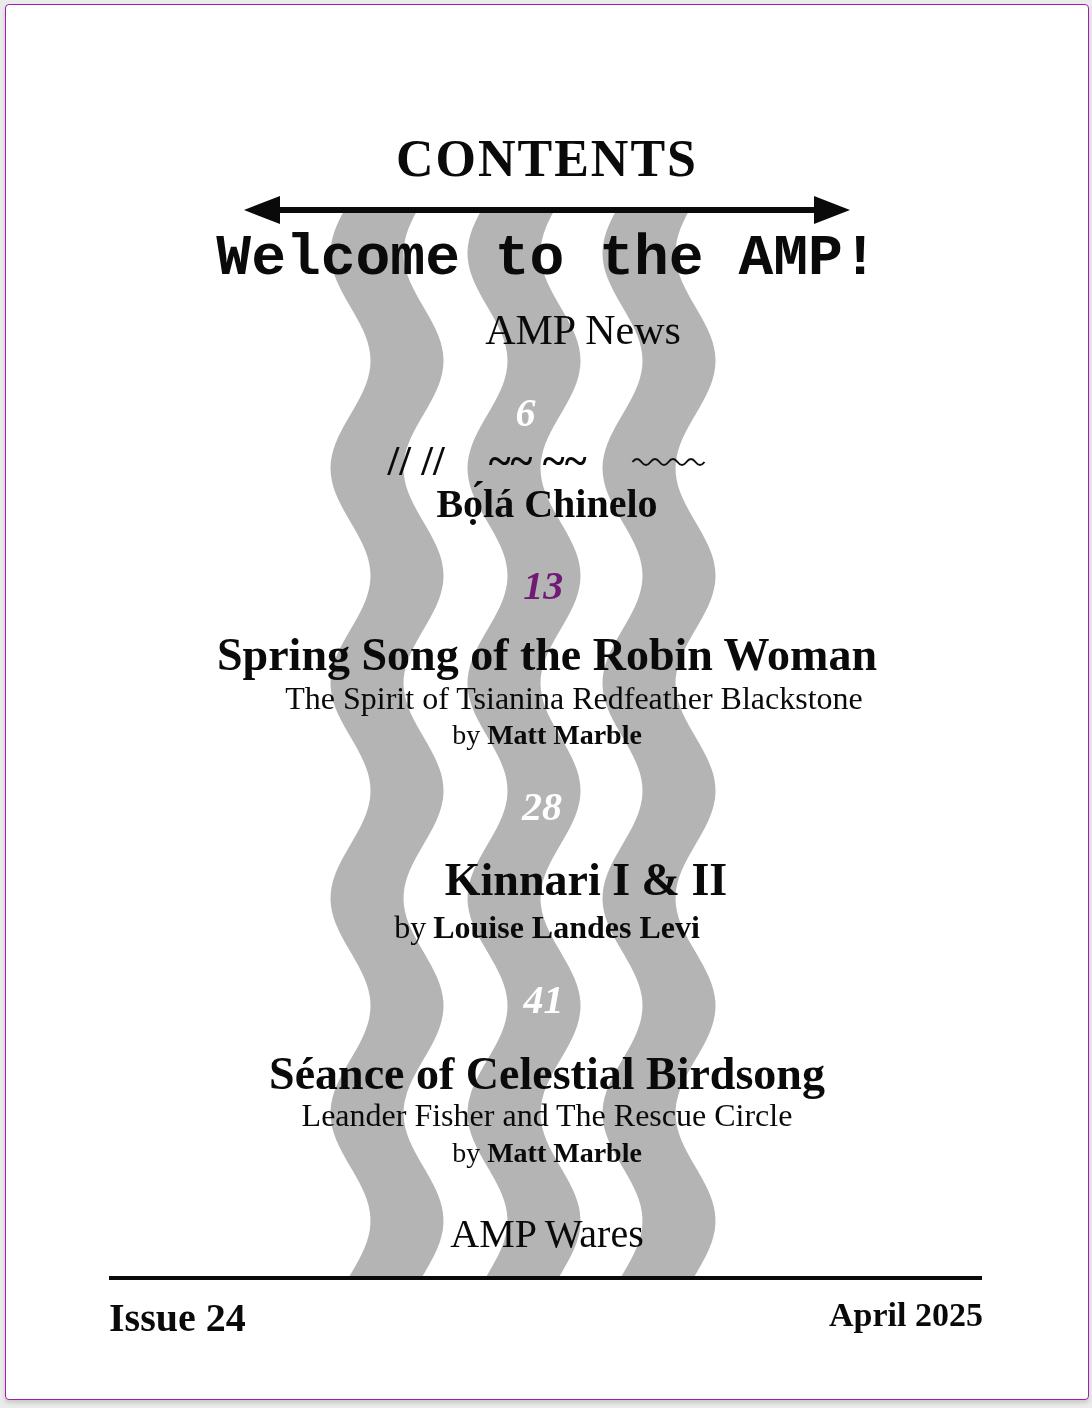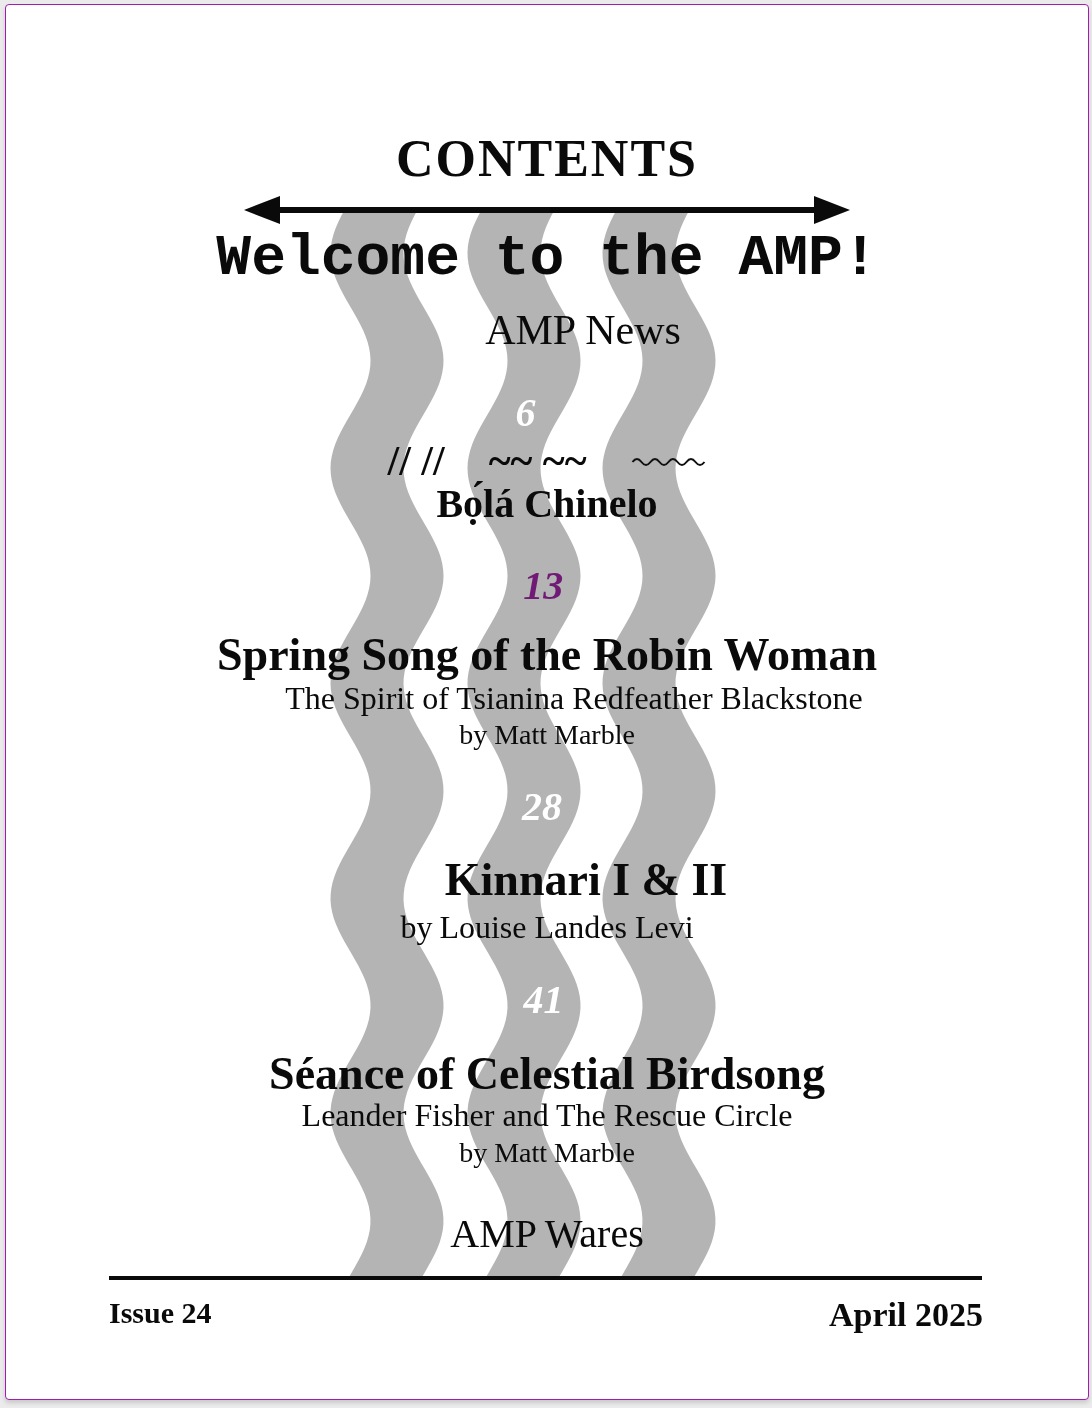--- a/index.html
+++ b/index.html
@@ -28,31 +28,31 @@
   .marks-row{
     position:absolute;top:435px;left:50%;transform:translateX(-50%);z-index:1;
     display:flex;align-items:center;gap:44px;
     font-size:42px;font-weight:bold;line-height:1;
   }
   .bola-author{top:479px;font-size:40px;font-weight:bold;}
   .title-lg{font-weight:bold;font-size:46px;}
   .spring-title{top:627px;}
   .spring-subtitle{top:677px;font-size:32px;margin-left:27px;}
   .byline{font-size:28px;}
-  .byline .author{font-weight:normal;}
+  .byline .author{font-weight:bold;}
   .byline .by{margin-right:7px;}
   .by-matt-1{top:716px;}
   .kinnari-title{top:852px;padding-left:39px;}
   .by-louise{top:906px;font-size:32px;}
   .seance-title{top:1046px;}
   .seance-subtitle{top:1094px;font-size:32px;}
   .by-matt-2{top:1134px;}
   .amp-wares{top:1209px;font-size:40px;}
   .footer-rule{position:absolute;top:1271px;left:103px;width:873px;height:4px;background:#0a0a0a;z-index:1;}
-  .footer-issue{position:absolute;top:1293px;left:103px;font-size:30px;font-weight:bold;z-index:1;line-height:1;}
+  .footer-issue{position:absolute;top:1293px;left:103px;font-size:40px;font-weight:bold;z-index:1;line-height:1;}
   .footer-date{position:absolute;top:1293px;right:105px;font-size:34px;font-weight:bold;z-index:1;line-height:1;}
   .squiggle{display:block;}
 </style>
 </head>
 <body style="color: rgb(10, 10, 10);">
 
 <div class="page">
 
   <svg id="waves" width="1082" height="1394" viewBox="0 0 1082 1394">
       <path d="M338.5,205 L335.2,211 L332.3,217 L329.7,223 L327.6,229 L326.0,235 L324.9,241 L324.5,247 L324.7,253 L325.5,259 L326.8,265 L328.8,271 L331.2,277 L334.0,283 L337.1,289 L340.4,295 L343.9,301 L347.4,307 L350.8,313 L354.0,319 L357.0,325 L359.5,331 L361.6,337 L363.1,343 L364.1,349 L364.5,355 L364.3,361 L363.4,367 L362.0,373 L360.1,379 L357.6,385 L354.8,391 L351.6,397 L348.3,403 L344.8,409 L341.3,415 L337.9,421 L334.7,427 L331.8,433 L329.3,439 L327.3,445 L325.8,451 L324.8,457 L324.5,463 L324.8,469 L325.7,475 L327.1,481 L329.1,487 L331.6,493 L334.5,499 L337.6,505 L341.0,511 L344.5,517 L348.0,523 L351.4,529 L354.5,535 L357.4,541 L359.9,547 L361.9,553 L363.3,559 L364.2,565 L364.5,571 L364.2,577 L363.2,583 L361.7,589 L359.7,595 L357.2,601 L354.3,607 L351.1,613 L347.7,619 L344.2,625 L340.7,631 L337.4,637 L334.2,643 L331.4,649 L328.9,655 L327.0,661 L325.6,667 L324.7,673 L324.5,679 L324.9,685 L325.9,691 L327.4,697 L329.5,703 L332.0,709 L335.0,715 L338.2,721 L341.6,727 L345.1,733 L348.6,739 L351.9,745 L355.0,751 L357.8,757 L360.2,763 L362.2,769 L363.5,775 L364.3,781 L364.5,787 L364.1,793 L363.0,799 L361.4,805 L359.3,811 L356.7,817 L353.8,823 L350.5,829 L347.1,835 L343.6,841 L340.2,847 L336.8,853 L333.7,859 L330.9,865 L328.6,871 L326.7,877 L325.4,883 L324.7,889 L324.5,895 L325.0,901 L326.1,907 L327.7,913 L329.9,919 L332.5,925 L335.5,931 L338.7,937 L342.2,943 L345.7,949 L349.1,955 L352.5,961 L355.5,967 L358.3,973 L360.6,979 L362.4,985 L363.7,991 L364.4,997 L364.5,1003 L363.9,1009 L362.8,1015 L361.1,1021 L358.9,1027 L356.3,1033 L353.3,1039 L350.0,1045 L346.5,1051 L343.0,1057 L339.6,1063 L336.3,1069 L333.2,1075 L330.5,1081 L328.2,1087 L326.5,1093 L325.2,1099 L324.6,1105 L324.6,1111 L325.2,1117 L326.3,1123 L328.1,1129 L330.3,1135 L333.0,1141 L336.0,1147 L339.3,1153 L342.7,1159 L346.3,1165 L349.7,1171 L353.0,1177 L356.0,1183 L358.7,1189 L360.9,1195 L362.7,1201 L363.8,1207 L364.4,1213 L364.4,1219 L363.8,1225 L362.5,1231 L360.8,1237 L358.5,1243 L355.8,1249 L352.7,1255 L349.4,1261 L346.0,1267 L342.5,1273 L415.5,1273 L419.0,1267 L422.4,1261 L425.7,1255 L428.8,1249 L431.5,1243 L433.8,1237 L435.5,1231 L436.8,1225 L437.4,1219 L437.4,1213 L436.8,1207 L435.7,1201 L433.9,1195 L431.7,1189 L429.0,1183 L426.0,1177 L422.7,1171 L419.3,1165 L415.7,1159 L412.3,1153 L409.0,1147 L406.0,1141 L403.3,1135 L401.1,1129 L399.3,1123 L398.2,1117 L397.6,1111 L397.6,1105 L398.2,1099 L399.5,1093 L401.2,1087 L403.5,1081 L406.2,1075 L409.3,1069 L412.6,1063 L416.0,1057 L419.5,1051 L423.0,1045 L426.3,1039 L429.3,1033 L431.9,1027 L434.1,1021 L435.8,1015 L436.9,1009 L437.5,1003 L437.4,997 L436.7,991 L435.4,985 L433.6,979 L431.3,973 L428.5,967 L425.5,961 L422.1,955 L418.7,949 L415.2,943 L411.7,937 L408.5,931 L405.5,925 L402.9,919 L400.7,913 L399.1,907 L398.0,901 L397.5,895 L397.7,889 L398.4,883 L399.7,877 L401.6,871 L403.9,865 L406.7,859 L409.8,853 L413.2,847 L416.6,841 L420.1,835 L423.5,829 L426.8,823 L429.7,817 L432.3,811 L434.4,805 L436.0,799 L437.1,793 L437.5,787 L437.3,781 L436.5,775 L435.2,769 L433.2,763 L430.8,757 L428.0,751 L424.9,745 L421.6,739 L418.1,733 L414.6,727 L411.2,721 L408.0,715 L405.0,709 L402.5,703 L400.4,697 L398.9,691 L397.9,685 L397.5,679 L397.7,673 L398.6,667 L400.0,661 L401.9,655 L404.4,649 L407.2,643 L410.4,637 L413.7,631 L417.2,625 L420.7,619 L424.1,613 L427.3,607 L430.2,601 L432.7,595 L434.7,589 L436.2,583 L437.2,577 L437.5,571 L437.2,565 L436.3,559 L434.9,553 L432.9,547 L430.4,541 L427.5,535 L424.4,529 L421.0,523 L417.5,517 L414.0,511 L410.6,505 L407.5,499 L404.6,493 L402.1,487 L400.1,481 L398.7,475 L397.8,469 L397.5,463 L397.8,457 L398.8,451 L400.3,445 L402.3,439 L404.8,433 L407.7,427 L410.9,421 L414.3,415 L417.8,409 L421.3,403 L424.6,397 L427.8,391 L430.6,385 L433.1,379 L435.0,373 L436.4,367 L437.3,361 L437.5,355 L437.1,349 L436.1,343 L434.6,337 L432.5,331 L430.0,325 L427.0,319 L423.8,313 L420.4,307 L416.9,301 L413.4,295 L410.1,289 L407.0,283 L404.2,277 L401.8,271 L399.8,265 L398.5,259 L397.7,253 L397.5,247 L397.9,241 L399.0,235 L400.6,229 L402.7,223 L405.3,217 L408.2,211 L411.5,205 Z" fill="#b4b4b4"></path>

